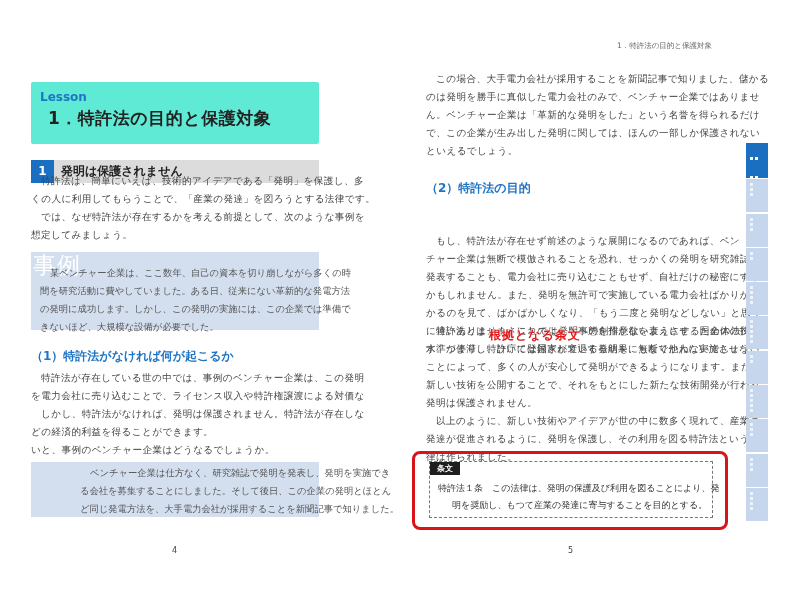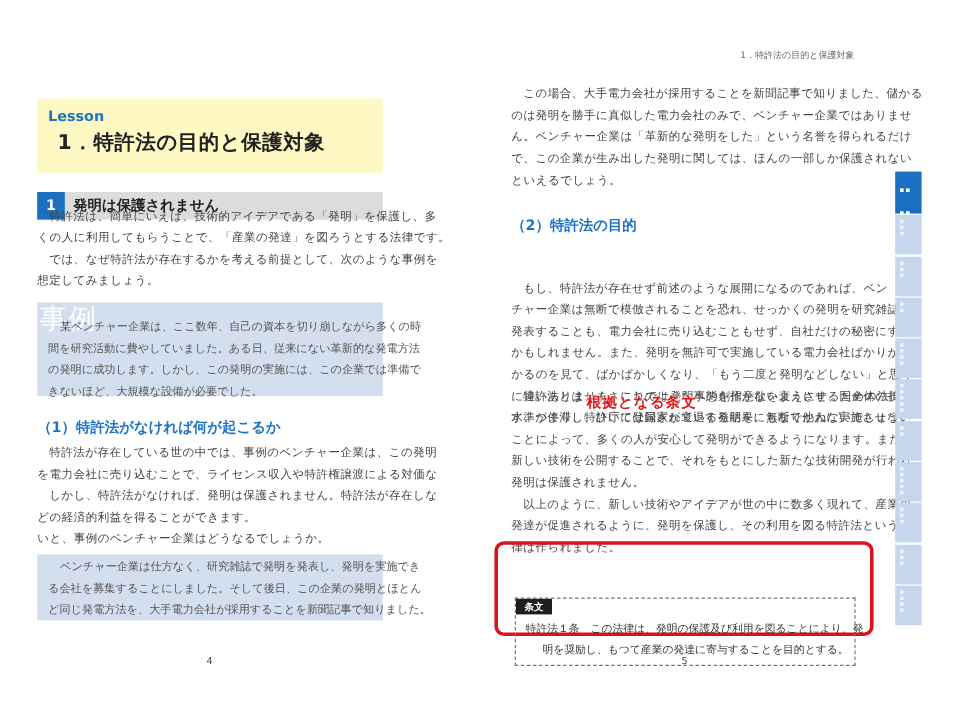--- a/index.html
+++ b/index.html
@@ -6,21 +6,21 @@
     html, body { width: 800px; height: 600px; background: #ffffff; overflow: hidden; }
     body { position: relative; font-family: "DejaVu Serif", "Liberation Serif", serif; color: #3a3a3a; }
 
     .page { position: absolute; top: 0; height: 600px; }
     .page-left { left: 0; width: 400px; }
     .page-right { left: 400px; width: 400px; }
 
     
     .lesson-box {
       position: absolute; left: 31px; top: 82px; width: 288px; height: 62px;
-      background: #fef9c3; border-radius: 2px;
+      background: #5eead4; border-radius: 2px;
     }
     .lesson-label {
       position: absolute; left: 9px; top: 8px;
       font-family: "DejaVu Sans", "Liberation Sans", sans-serif;
       font-size: 12px; font-weight: bold; color: #1f74c4;
     }
     .lesson-title {
       position: absolute; left: 17px; top: 25px;
       font-family: "DejaVu Sans", "Liberation Sans", sans-serif;
       font-size: 17px; font-weight: bold; color: #222;
@@ -77,21 +77,21 @@
 
     .story-box {
       position: absolute; left: 31px; top: 462px; width: 288px; height: 55px;
       background: #d3dfef;
     }
     .story-text {
       position: absolute; left: 9px; top: 2px; width: 272px;
       font-family: "DejaVu Sans", "Liberation Sans", sans-serif;
       font-size: 9.3px; line-height: 18px; color: #555;
     }
-    .story-text .line { display: block; white-space: nowrap; }
+    .story-text .line { display: block; white-space: nowrap; margin-left: 40px; }
 
     .page-number {
       position: absolute; font-size: 8px; color: #444;
       font-family: "DejaVu Sans", "Liberation Sans", sans-serif;
     }
 
     .running-head {
       position: absolute; right: 88px; top: 41px;
       font-family: "DejaVu Sans", "Liberation Sans", sans-serif;
       font-size: 7.5px; color: #666;
@@ -106,21 +106,20 @@
       text-shadow: 0 0 2px #fff, 0 0 3px #fff;
     }
 
     .red-frame {
       position: absolute; left: 12px; top: 451px; width: 316px; height: 79px;
       border: 3px solid #d9131a; border-radius: 8px;
     }
     .statute-box {
       position: absolute; left: 14px; top: 7px; width: 284px; height: 57px;
       border: 1px dashed #777;
-      margin-top: 37px;
     }
     .statute-tag {
       position: absolute; left: 0; top: 0; width: 30px; height: 13px;
       background: #1e1e1e; color: #fff;
       font-family: "DejaVu Sans", "Liberation Sans", sans-serif;
       font-size: 8px; font-weight: bold; line-height: 13px; text-align: center;
     }
     .statute-text {
       position: absolute; left: 8px; top: 18px; width: 270px;
       font-family: "DejaVu Sans", "Liberation Sans", sans-serif;

